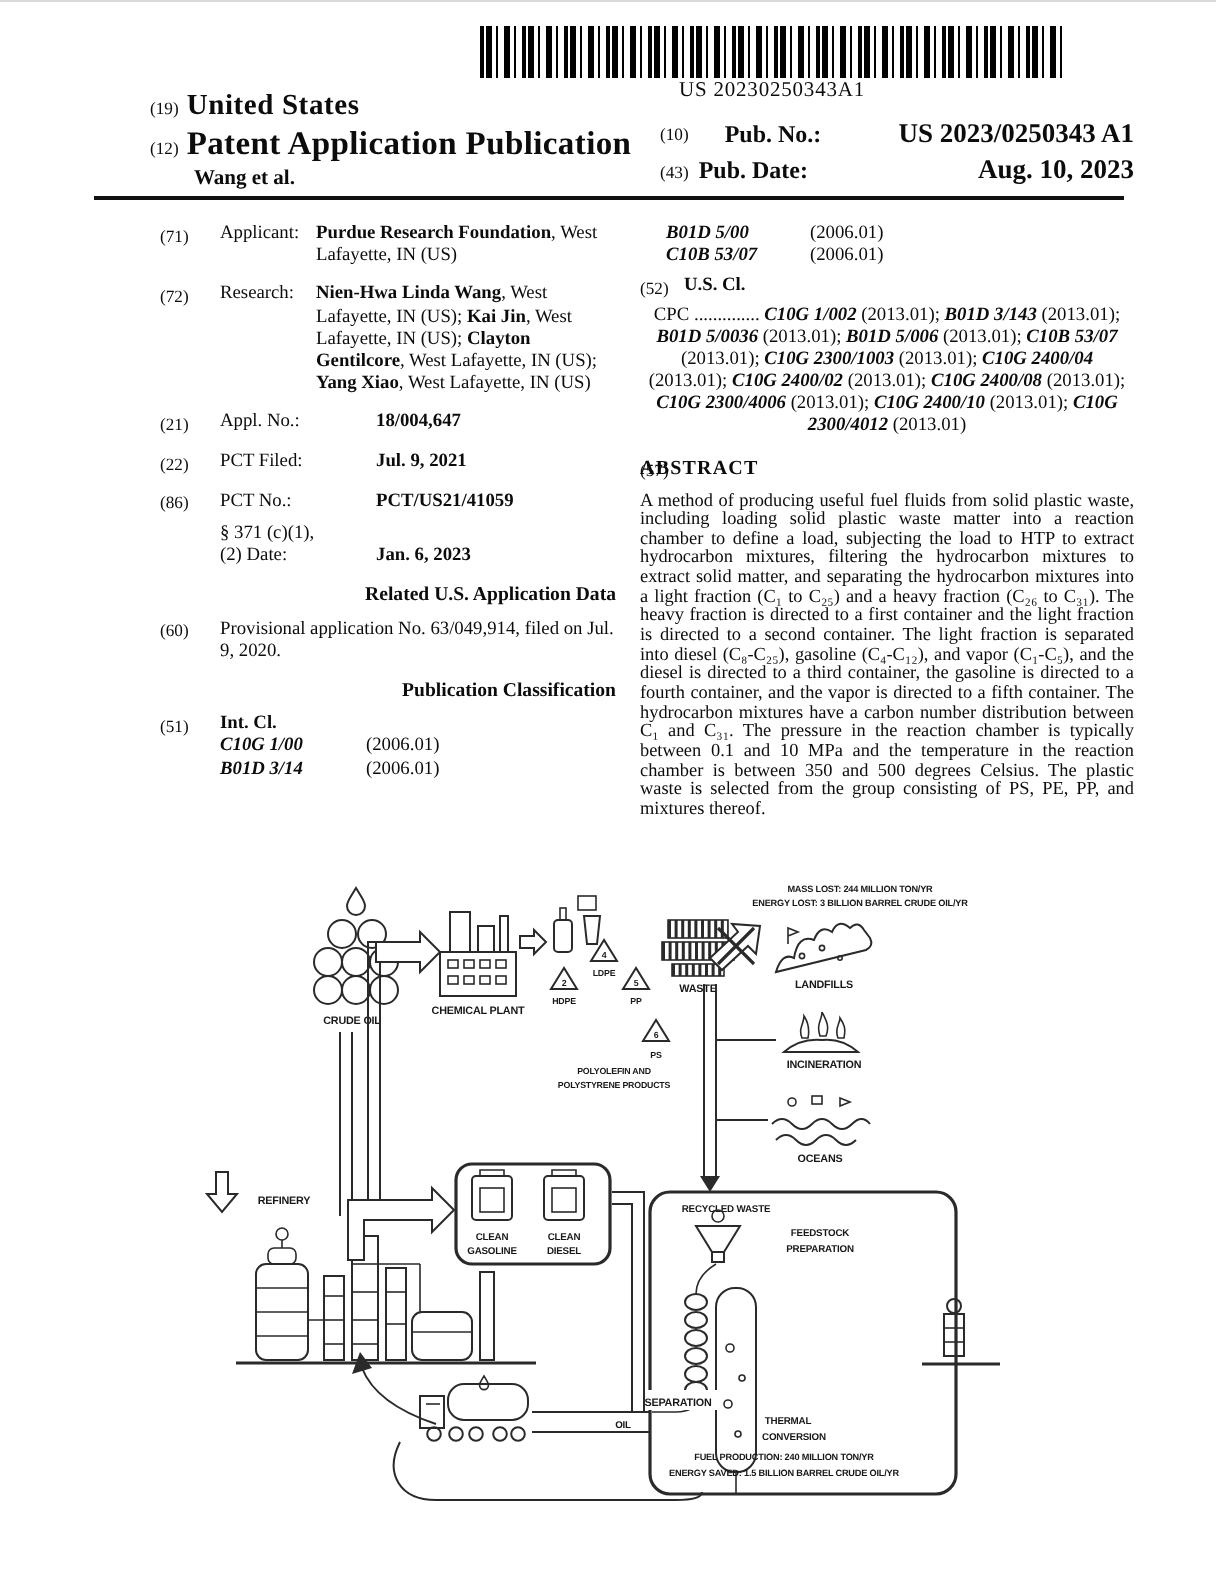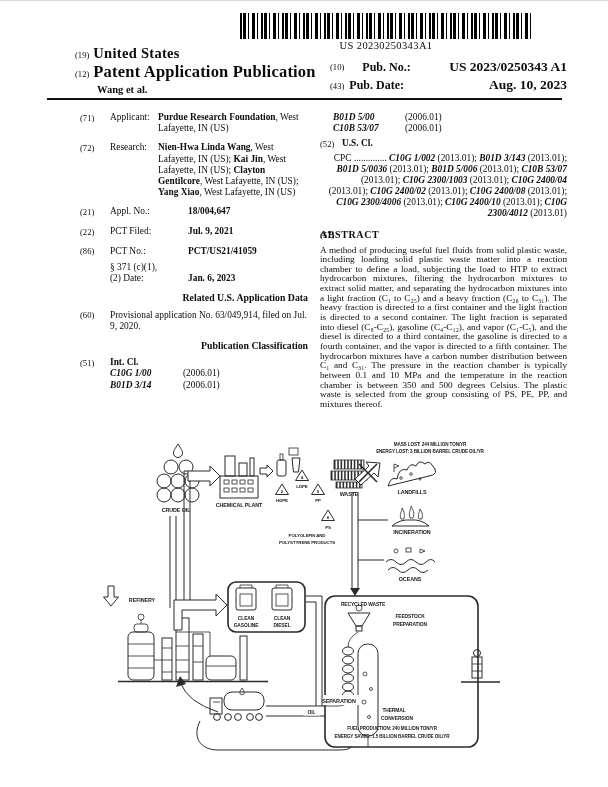--- a/index.html
+++ b/index.html
@@ -37,21 +37,21 @@
   .kv{display:flex}
   .klab{width:78px;flex:none}
   .kval{font-weight:bold}
   .alab{width:48px;flex:none}
   .b{font-weight:bold}
   .heading{text-align:right;font-weight:bold;font-size:9.8px;margin-bottom:6px}
   .clsr{display:flex}
   .ccode{width:73px;flex:none;font-weight:bold;font-style:italic}
   .rcol .clsr{margin-left:13px}
   .rcol .ccode{width:72px}
-  .cpc{text-align:right;margin-top:3px}
+  .cpc{text-align:center;margin-top:3px}
   .bi{font-weight:bold;font-style:italic}
   .abs-head{position:relative;text-align:left;font-weight:bold;font-size:10px;
     letter-spacing:.6px;margin-top:10px}
   .abs-num{position:absolute;left:0;top:1px;font-weight:normal;font-size:8.6px;letter-spacing:0}
   .abstract{text-align:justify;margin-top:6px;font-size:9.2px;line-height:9.65px}
 
   
   .fig{position:absolute;left:70px;top:434px;width:505px;height:332px}
   .fig text{font-family:"Liberation Sans",sans-serif;font-weight:bold;fill:#181818;
     text-anchor:middle;letter-spacing:-.1px}

